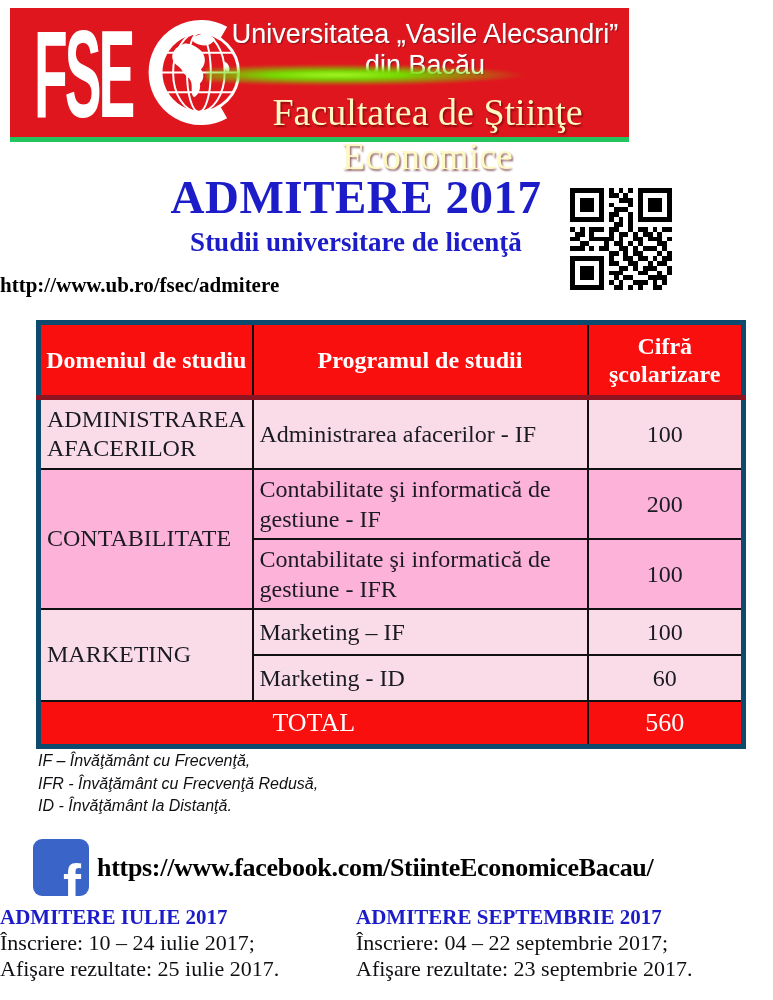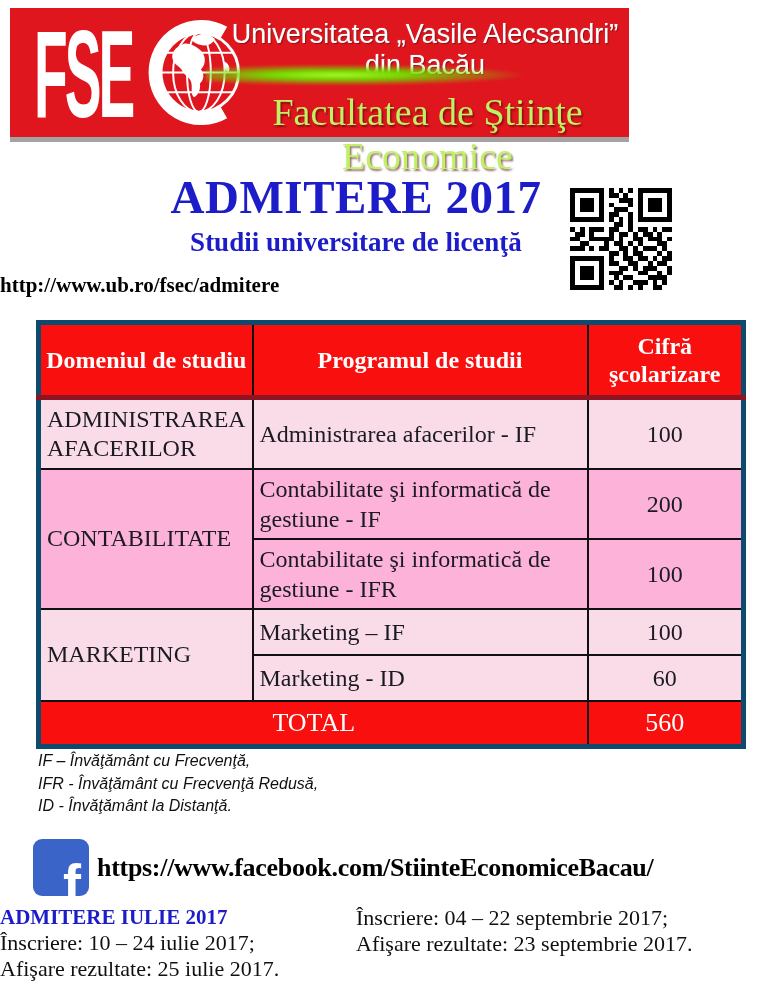--- a/index.html
+++ b/index.html
@@ -1,34 +1,34 @@
 <!DOCTYPE html>
 <html style="--banner-red: #e0161f; --table-red: #fa0f0f; --pink-light: #fadce9; --pink-dark: #fdb2d9; --accent-blue: #1c1cc8; --fb-blue: #3b64c8; --stripe-green: #74d800; --ink: #1a1a22;"><head>
 <meta charset="utf-8">
 <style>
   html,body{margin:0;padding:0;background:#fff}
   body{width:773px;height:1000px;overflow:hidden;font-family:"Liberation Serif",serif}
   .page{position:relative;width:773px;height:1000px;background:#fff}
 
   
   .banner{position:absolute;left:10px;top:8px;width:619px;height:129px;
-    background:var(--banner-red);border-bottom:5px solid #a3a3a3;}
+    background:var(--banner-red);border-bottom:5px solid #22c55e;}
   .logo{position:absolute;left:24px;top:2px;width:232px;height:125px}
   .fse{position:absolute;left:0;top:0;height:125px;display:flex;align-items:center;
     font-family:"Liberation Sans",sans-serif;font-weight:bold;font-size:92px;color:#fff;
     letter-spacing:-5px;line-height:1;transform:scale(0.60,1.36);transform-origin:left center}
   .c-globe{position:absolute;left:90px;top:0}
   .university{position:absolute;left:217px;right:6px;top:11px;text-align:center;
     font-family:"Liberation Sans",sans-serif;font-size:27px;color:#fff;
     text-shadow:1px 1px 1px rgba(70,0,0,.55), 0 0 1px rgba(255,255,255,.6)}
   .green-stripe{position:absolute;left:196px;right:0;top:52px;height:30px;
     background:radial-gradient(ellipse 62% 50% at 31% 50%, #a8f728 0%, var(--stripe-green) 26%, rgba(224,22,31,0) 72%);
     filter:blur(1px)}
   .faculty{position:absolute;left:220px;right:4px;top:82px;text-align:center;
-    font-family:"Liberation Serif",serif;font-size:38px;color:#bef264;
+    font-family:"Liberation Serif",serif;font-size:38px;color:#fef9c3;
     text-shadow:1.5px 1.5px 2px rgba(80,0,0,.6)}
 
   
   .title-area{position:absolute;left:0;top:170px;width:712px;height:145px}
   .main-title{text-align:center;font-size:47px;font-weight:bold;color:var(--accent-blue);letter-spacing:.5px}
   .subtitle{text-align:center;font-size:27px;font-weight:bold;color:var(--accent-blue);margin-top:3px}
   .site-url{text-align:left;font-size:21px;font-weight:bold;color:#000;margin-top:15px}
   .qr{position:absolute;right:40px;top:18px;width:102px;height:102px}
 
   
@@ -161,18 +161,19 @@
     <div class="fb-url">https://www.facebook.com/StiinteEconomiceBacau/</div>
   </div>
 
   <div class="sessions">
     <div class="session left">
       <div class="session-title">ADMITERE IULIE 2017</div>
       <div class="session-line">Înscriere: 10 – 24 iulie 2017;</div>
       <div class="session-line">Afişare rezultate: 25 iulie 2017.</div>
     </div>
     <div class="session right">
+      <div class="session-title">ADMITERE SEPTEMBRIE 2017</div>
       <div class="session-line">Înscriere: 04 – 22 septembrie 2017;</div>
       <div class="session-line">Afişare rezultate: 23 septembrie 2017.</div>
     </div>
   </div>
 
 </div>
 
 </body></html>

